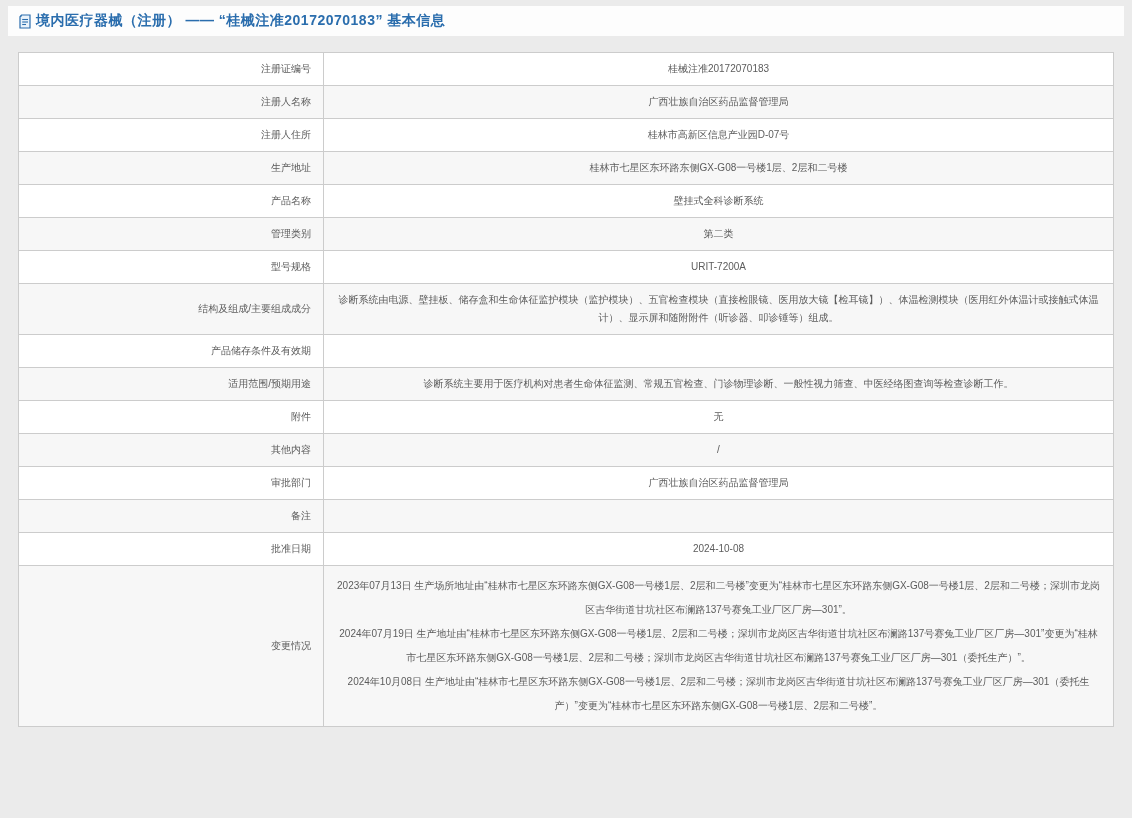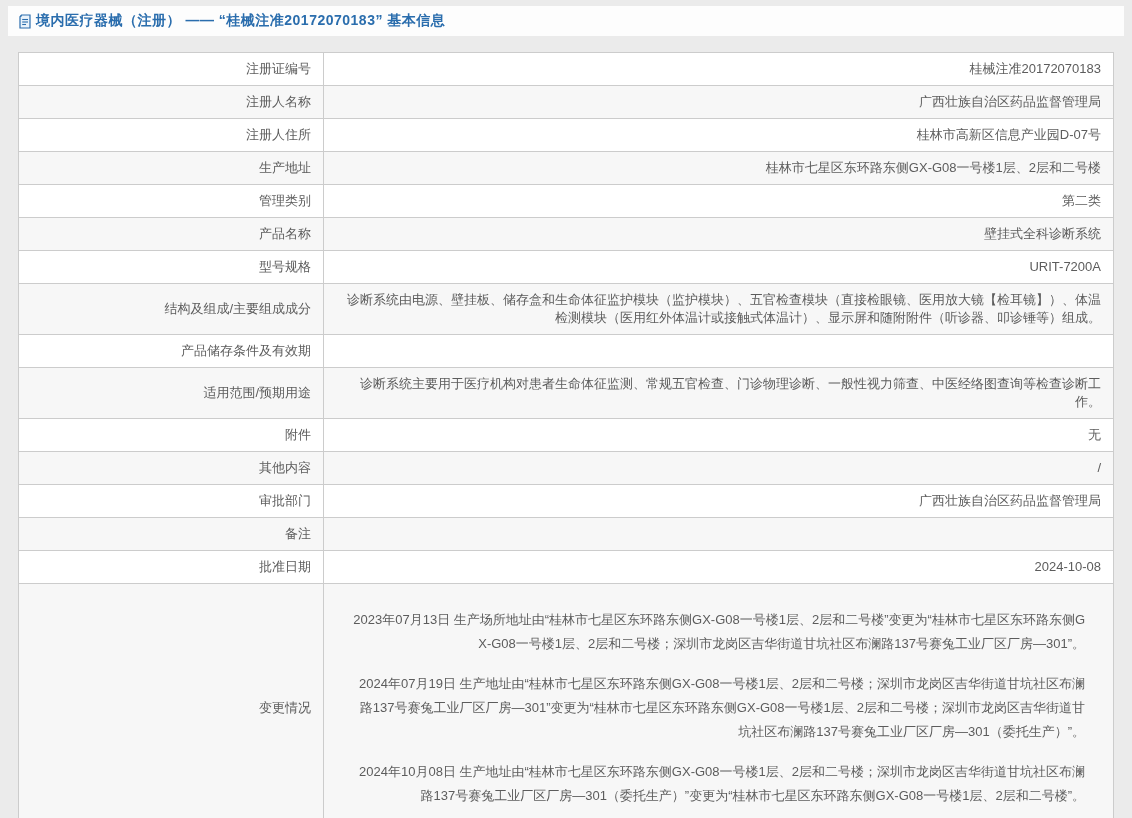--- a/index.html
+++ b/index.html
@@ -35,35 +35,35 @@
   }
   table.info-table {
     width: 100%;
     border-collapse: collapse;
     background: #ffffff;
     table-layout: fixed;
   }
   table.info-table tr:nth-child(even) { background: #f7f7f7; }
   table.info-table td {
     border: 1px solid #cccccc;
-    font-size: 13px;
+    font-size: 10px;
     color: #5c5c5c;
     padding: 7px 12px;
     line-height: 18px;
     vertical-align: middle;
     word-break: break-all;
   }
   td.cell-label {
     width: 305px;
     text-align: right;
     color: #555555;
   }
-  td.cell-value { text-align: right; }
+  td.cell-value { text-align: center; }
   tr.row-tall td.cell-value { padding: 8px 12px; }
-  td.cell-value p { margin: 16px; line-height: 24px; }
+  td.cell-value p { margin: 0; line-height: 24px; }
 </style>
 </head>
 <body>
 
 <div class="header-band">
   <div class="page-title">
     <span class="doc-icon">
       <svg width="14" height="15" viewBox="0 0 14 15">
         <path d="M3.5 1 H12 V14 H2 V2.8 Z" fill="#eaf3fb" stroke="#2a6dad" stroke-width="1.2"></path>
         <path d="M3.5 1 V2.8 H2 Z" fill="#2a6dad"></path>
@@ -89,26 +89,26 @@
       </tr>
       <tr>
         <td class="cell-label">注册人住所</td>
         <td class="cell-value">桂林市高新区信息产业园D-07号</td>
       </tr>
       <tr>
         <td class="cell-label">生产地址</td>
         <td class="cell-value">桂林市七星区东环路东侧GX-G08一号楼1层、2层和二号楼</td>
       </tr>
       <tr>
+        <td class="cell-label">产品名称</td>
+        <td class="cell-value">壁挂式全科诊断系统</td>
+      </tr>
+      <tr>
         <td class="cell-label">管理类别</td>
         <td class="cell-value">第二类</td>
-      </tr>
-      <tr>
-        <td class="cell-label">产品名称</td>
-        <td class="cell-value">壁挂式全科诊断系统</td>
       </tr>
       <tr>
         <td class="cell-label">型号规格</td>
         <td class="cell-value">URIT-7200A</td>
       </tr>
       <tr>
         <td class="cell-label">结构及组成/主要组成成分</td>
         <td class="cell-value">诊断系统由电源、壁挂板、储存盒和生命体征监护模块（监护模块）、五官检查模块（直接检眼镜、医用放大镜【检耳镜】）、体温检测模块（医用红外体温计或接触式体温计）、显示屏和随附附件（听诊器、叩诊锤等）组成。</td>
       </tr>
       <tr>

